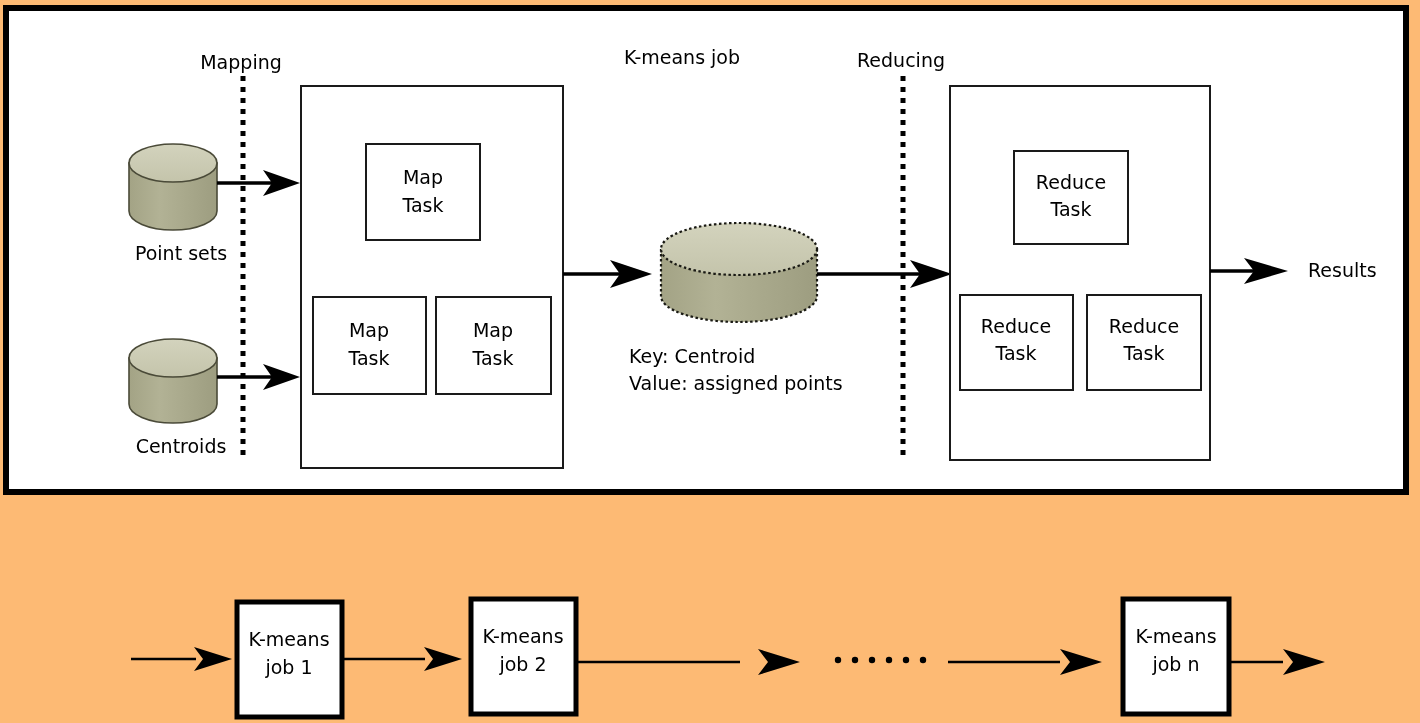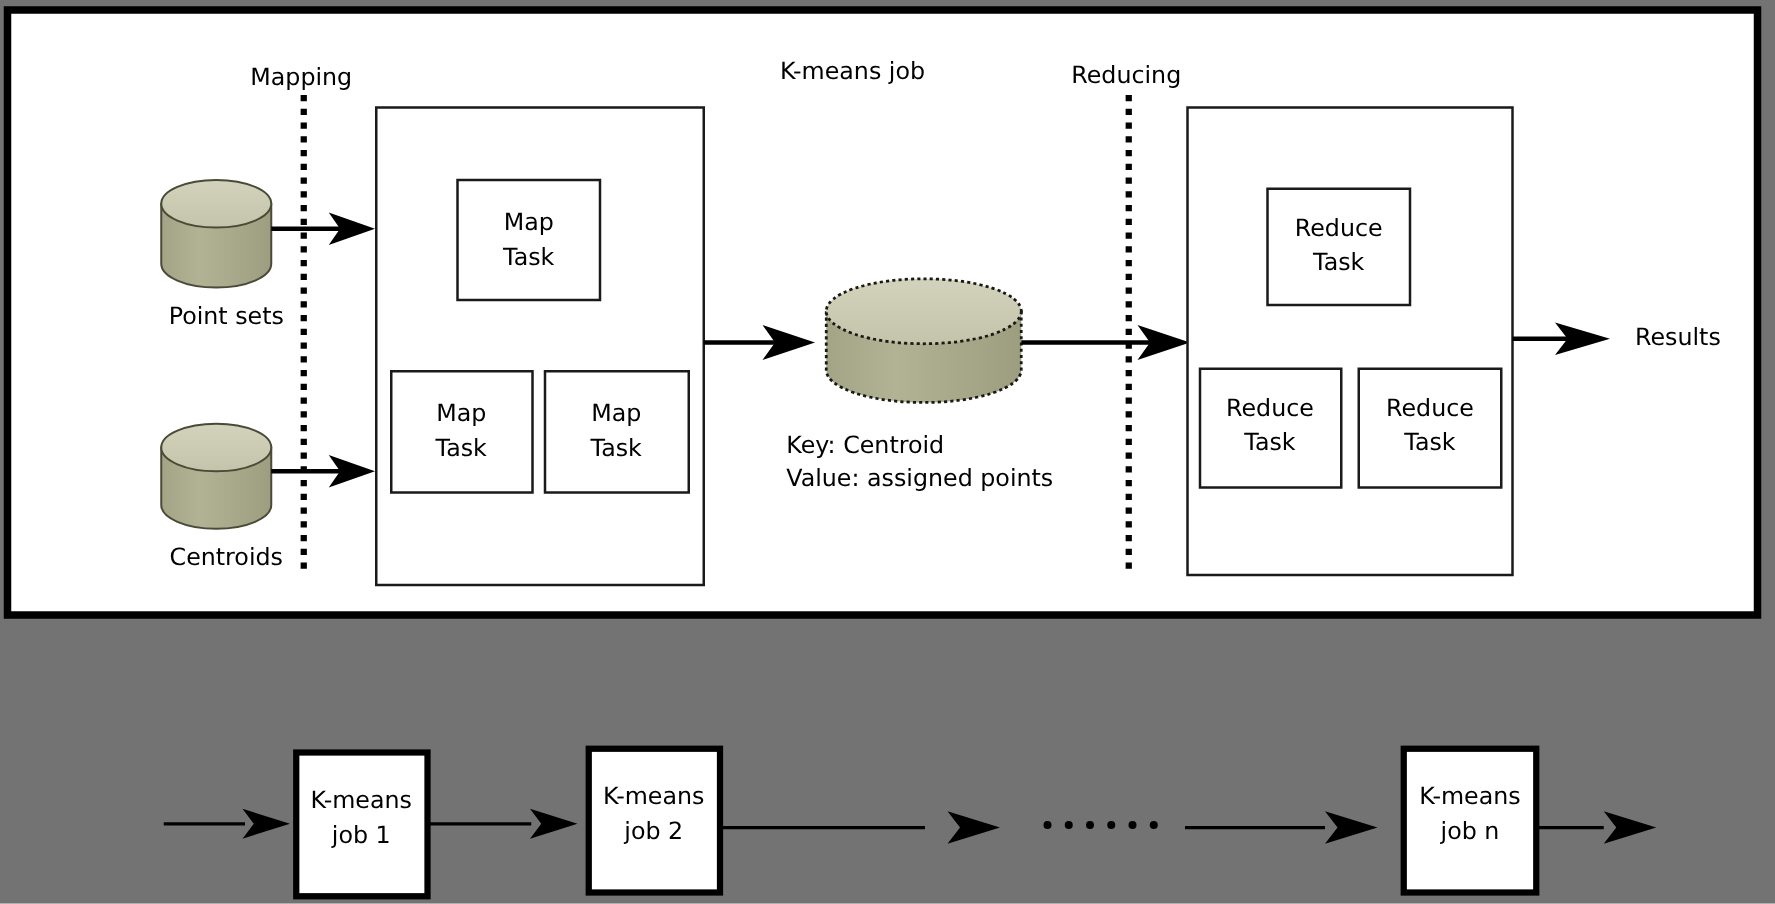--- a/index.html
+++ b/index.html
@@ -7,21 +7,21 @@
     padding: 0;
     background: #ffffff;
   }
   body {
     font-family: "DejaVu Sans", "Liberation Sans", sans-serif;
   }
   #stage {
     position: relative;
     width: 1420px;
     height: 723px;
-    background: #737373;
+    background: #fdba74;
     overflow: hidden;
   }
   #svg-root {
     position: absolute;
     left: 0;
     top: 0;
     width: 1420px;
     height: 723px;
   }
   .dg-label {

